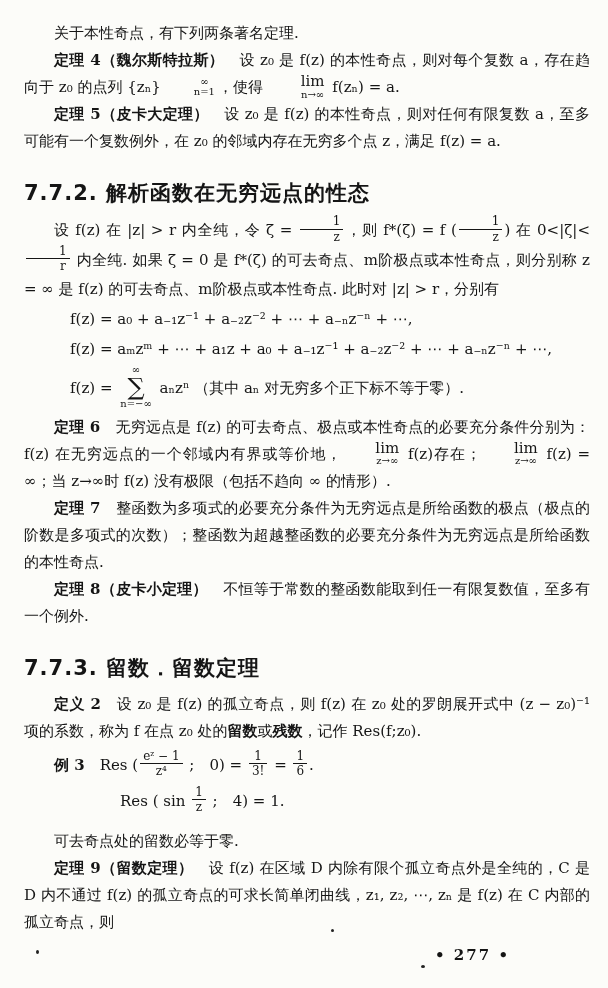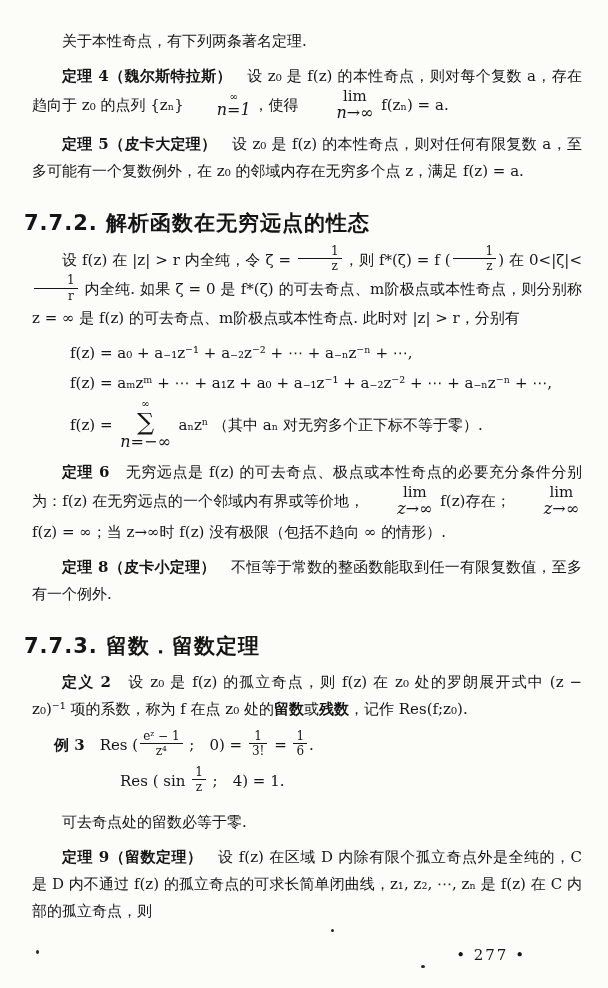--- a/index.html
+++ b/index.html
@@ -2,21 +2,21 @@
 <html><head>
 <meta charset="utf-8">
 <style>
   html,body{margin:0;padding:0;}
   body{
     width:608px;height:988px;position:relative;overflow:hidden;
     background:#fcfcf9;color:#151515;
     font-family:"DejaVu Serif","Liberation Serif",serif;
   }
   .content{padding:20px 18px 0 24px;font-size:15px;line-height:27px;}
-  .blk{margin:8px;}
+  .blk{margin:0;}
   .p{text-indent:2em;text-align:justify;}
   .h{
     font-size:21px;font-weight:bold;text-indent:0;margin:25px 0 9px;
     font-family:"DejaVu Sans","Liberation Sans",sans-serif;letter-spacing:1px;
   }
   .f{margin:3px 0 3px 46px;}
   .f-ex{margin:6px 0 6px 30px;}
   .f-ex2{margin:4px 0 12px 96px;}
   .bold{font-weight:bold;text-align:center;}
   .frac{
@@ -26,25 +26,25 @@
   }
   .frac .num{border-bottom:1.2px solid #151515;padding:0 3px;}
   .frac .den{padding:0 3px;}
   .stack{
     display:inline-flex;flex-direction:column;align-items:center;
     vertical-align:middle;line-height:1.05;margin:0 3px;
     transform:translateY(-1px);
   }
   .st-top{font-size:10px;}
   .st-main{font-size:15px;}
-  .st-bot{font-size:16px;white-space:nowrap;font-style:italic;}
+  .st-bot{font-size:10px;white-space:nowrap;}
   .f .st-main{font-size:24px;line-height:1;}
   .page-number{
-    position:absolute;right:82px;bottom:24px;
-    font-weight:normal;font-size:15px;letter-spacing:2px;
+    position:absolute;right:98px;bottom:24px;
+    font-weight:bold;font-size:15px;letter-spacing:2px;
   }
   .speck{position:absolute;background:#222;border-radius:50%;}
   .speck-1{left:36px;bottom:34px;width:3px;height:4px;}
   .speck-2{left:421px;bottom:20px;width:4px;height:3px;}
   .speck-3{left:331px;bottom:56px;width:3px;height:3px;}
 </style>
 </head>
 <body>
 
 <div class="content">
@@ -75,20 +75,21 @@
         <span class="st-main">∑</span>
         <span class="st-bot">n=−∞</span>
       </span><span> aₙzⁿ （其中 aₙ 对无穷多个正下标不等于零）.</span></div>
     <div class="blk p"><span class="bold">定理 6</span><span>　无穷远点是 f(z) 的可去奇点、极点或本性奇点的必要充分条件分别为：f(z) 在无穷远点的一个邻域内有界或等价地，</span><span class="stack">
         <span class="st-main">lim</span>
         <span class="st-bot">z→∞</span>
       </span><span> f(z)存在；</span><span class="stack">
         <span class="st-main">lim</span>
         <span class="st-bot">z→∞</span>
       </span><span> f(z) = ∞；当 z→∞时 f(z) 没有极限（包括不趋向 ∞ 的情形）.</span></div>
+    <div class="blk p"><span class="bold">定理 7</span><span>　整函数为多项式的必要充分条件为无穷远点是所给函数的极点（极点的阶数是多项式的次数）；整函数为超越整函数的必要充分条件为无穷远点是所给函数的本性奇点.</span></div>
     <div class="blk p"><span class="bold">定理 8（皮卡小定理）</span><span>　不恒等于常数的整函数能取到任一有限复数值，至多有一个例外.</span></div>
     <div class="blk h"><span>7.7.3. 留数．留数定理</span></div>
     <div class="blk p"><span class="bold">定义 2</span><span>　设 z₀ 是 f(z) 的孤立奇点，则 f(z) 在 z₀ 处的罗朗展开式中 (z − z₀)⁻¹ 项的系数，称为 f 在点 z₀ 处的</span><span class="bold">留数</span><span>或</span><span class="bold">残数</span><span>，记作 Res(f;z₀).</span></div>
     <div class="blk f-ex"><span class="bold">例 3</span><span>　Res (</span><span class="frac">
         <span class="num">eᶻ − 1</span>
         <span class="den">z⁴</span>
       </span><span> ;　0) = </span><span class="frac">
         <span class="num">1</span>
         <span class="den">3!</span>
       </span><span> = </span><span class="frac">

